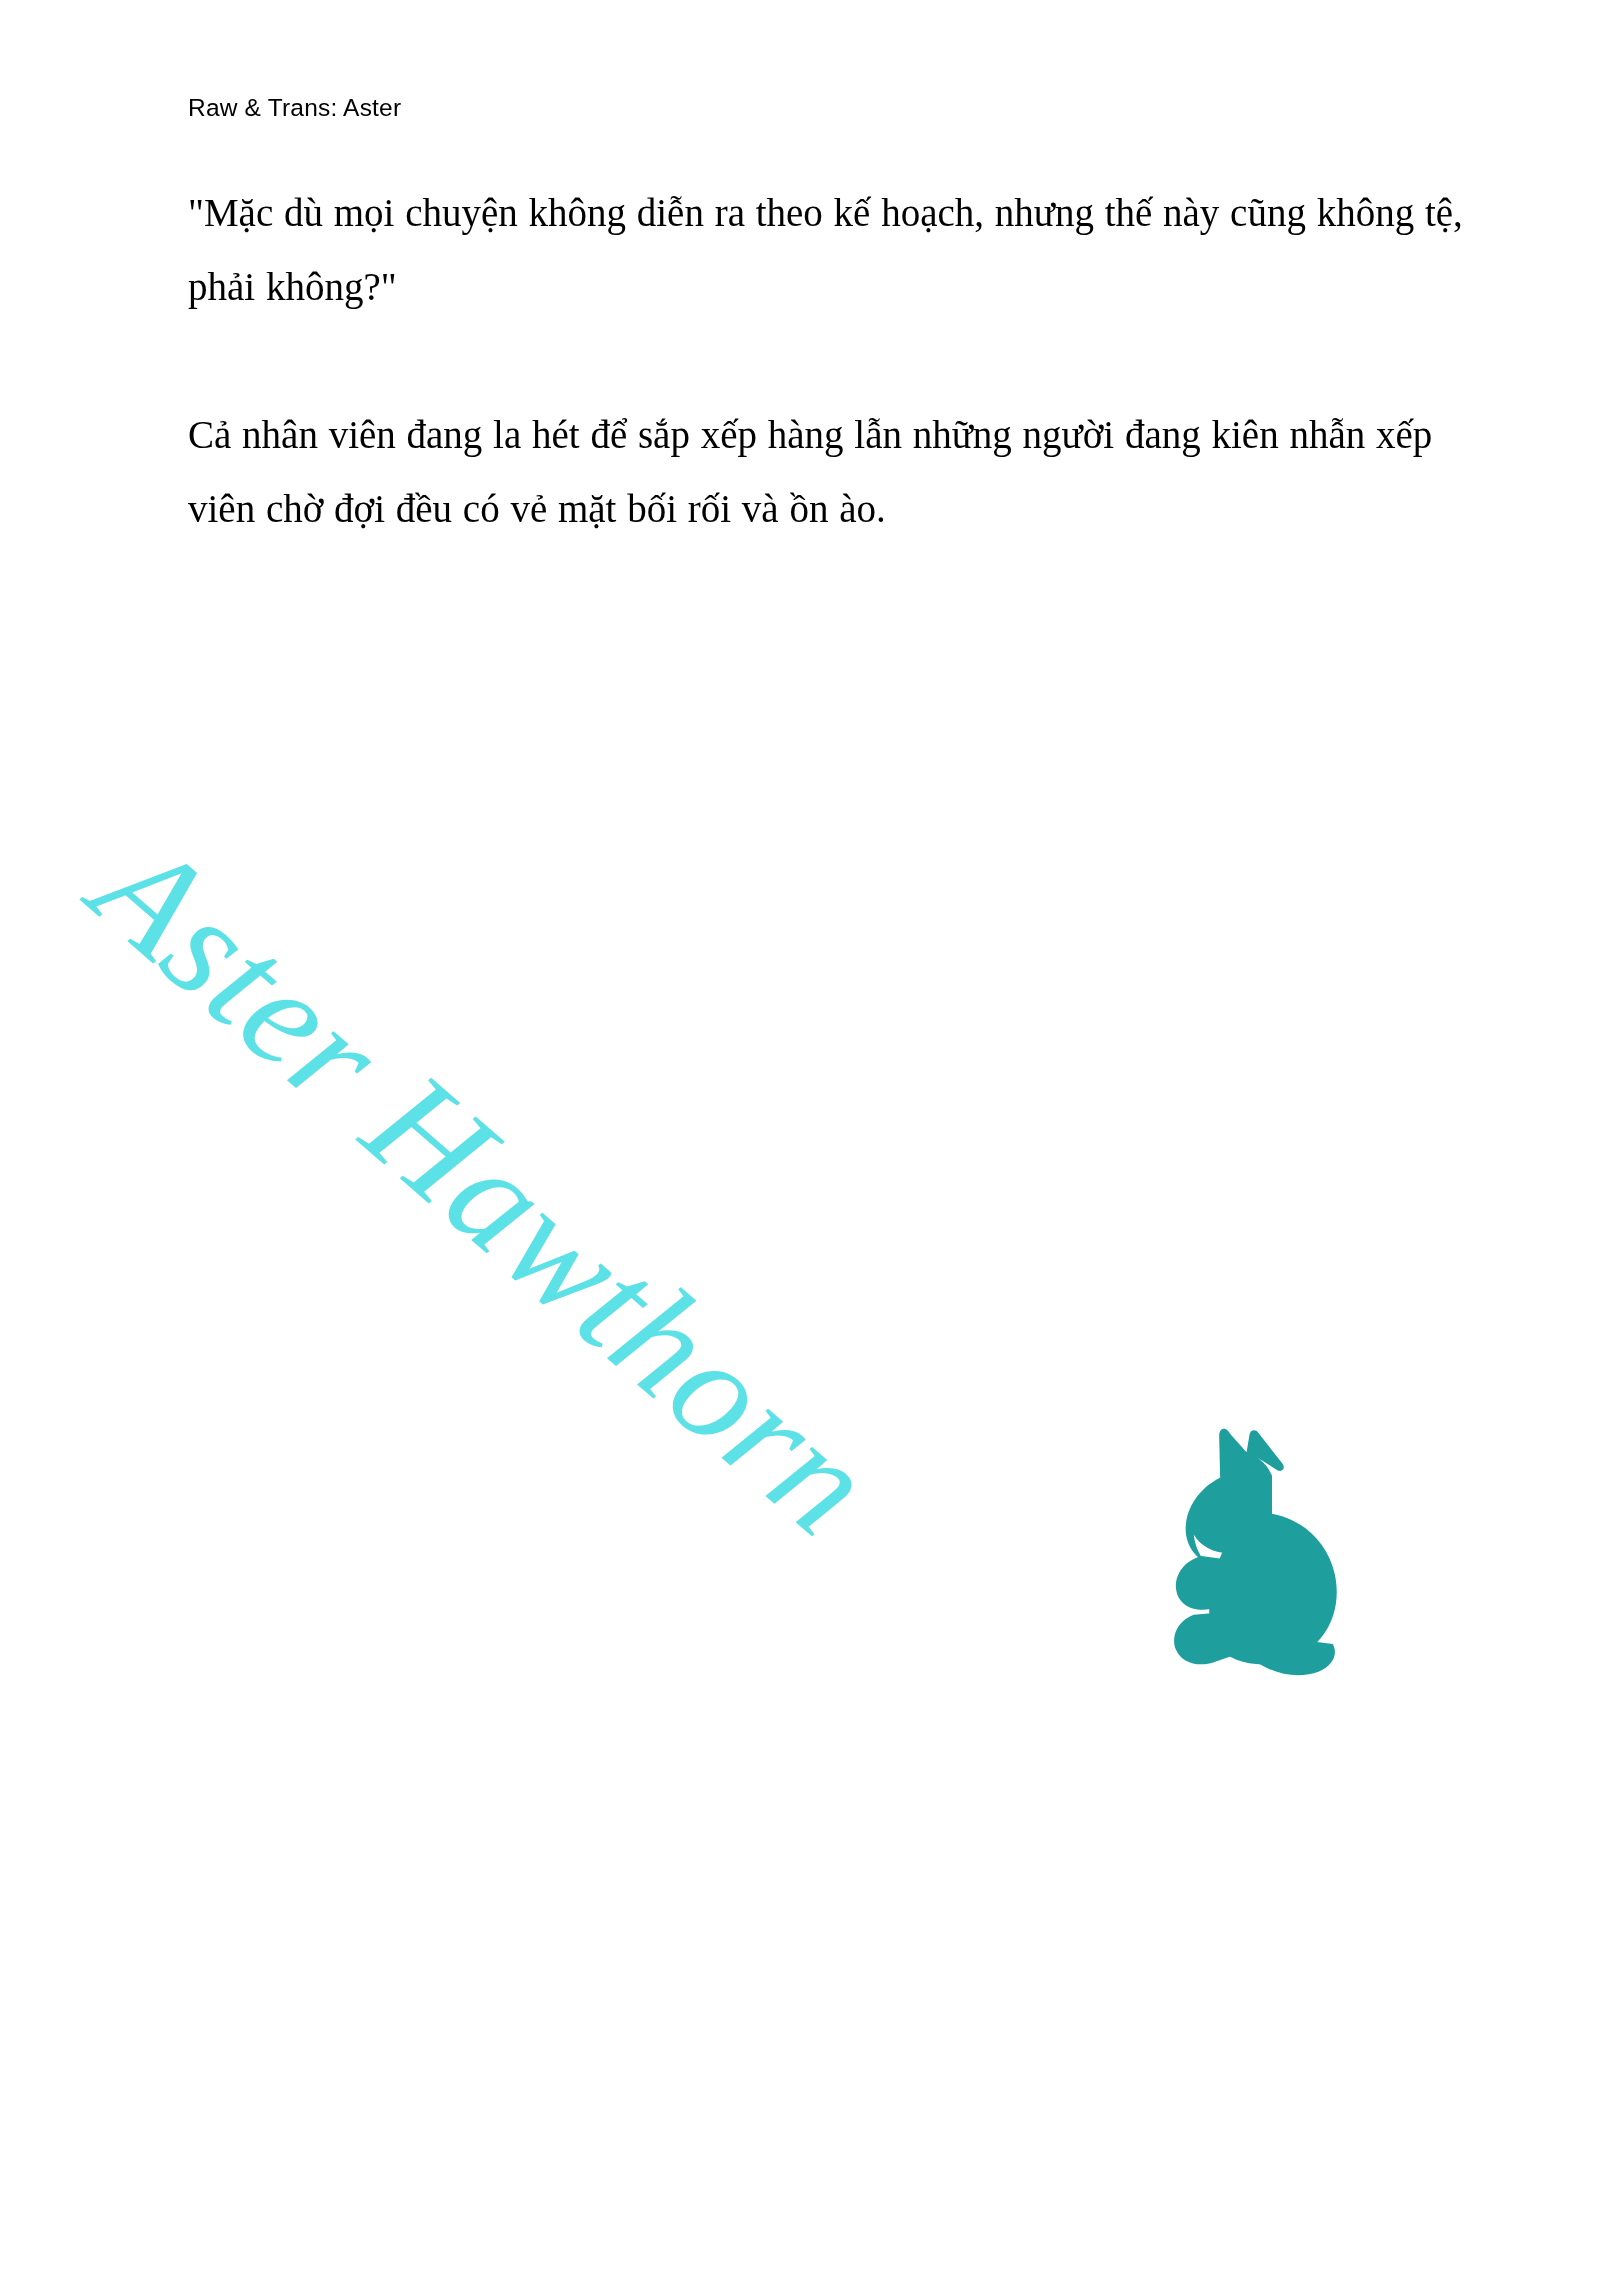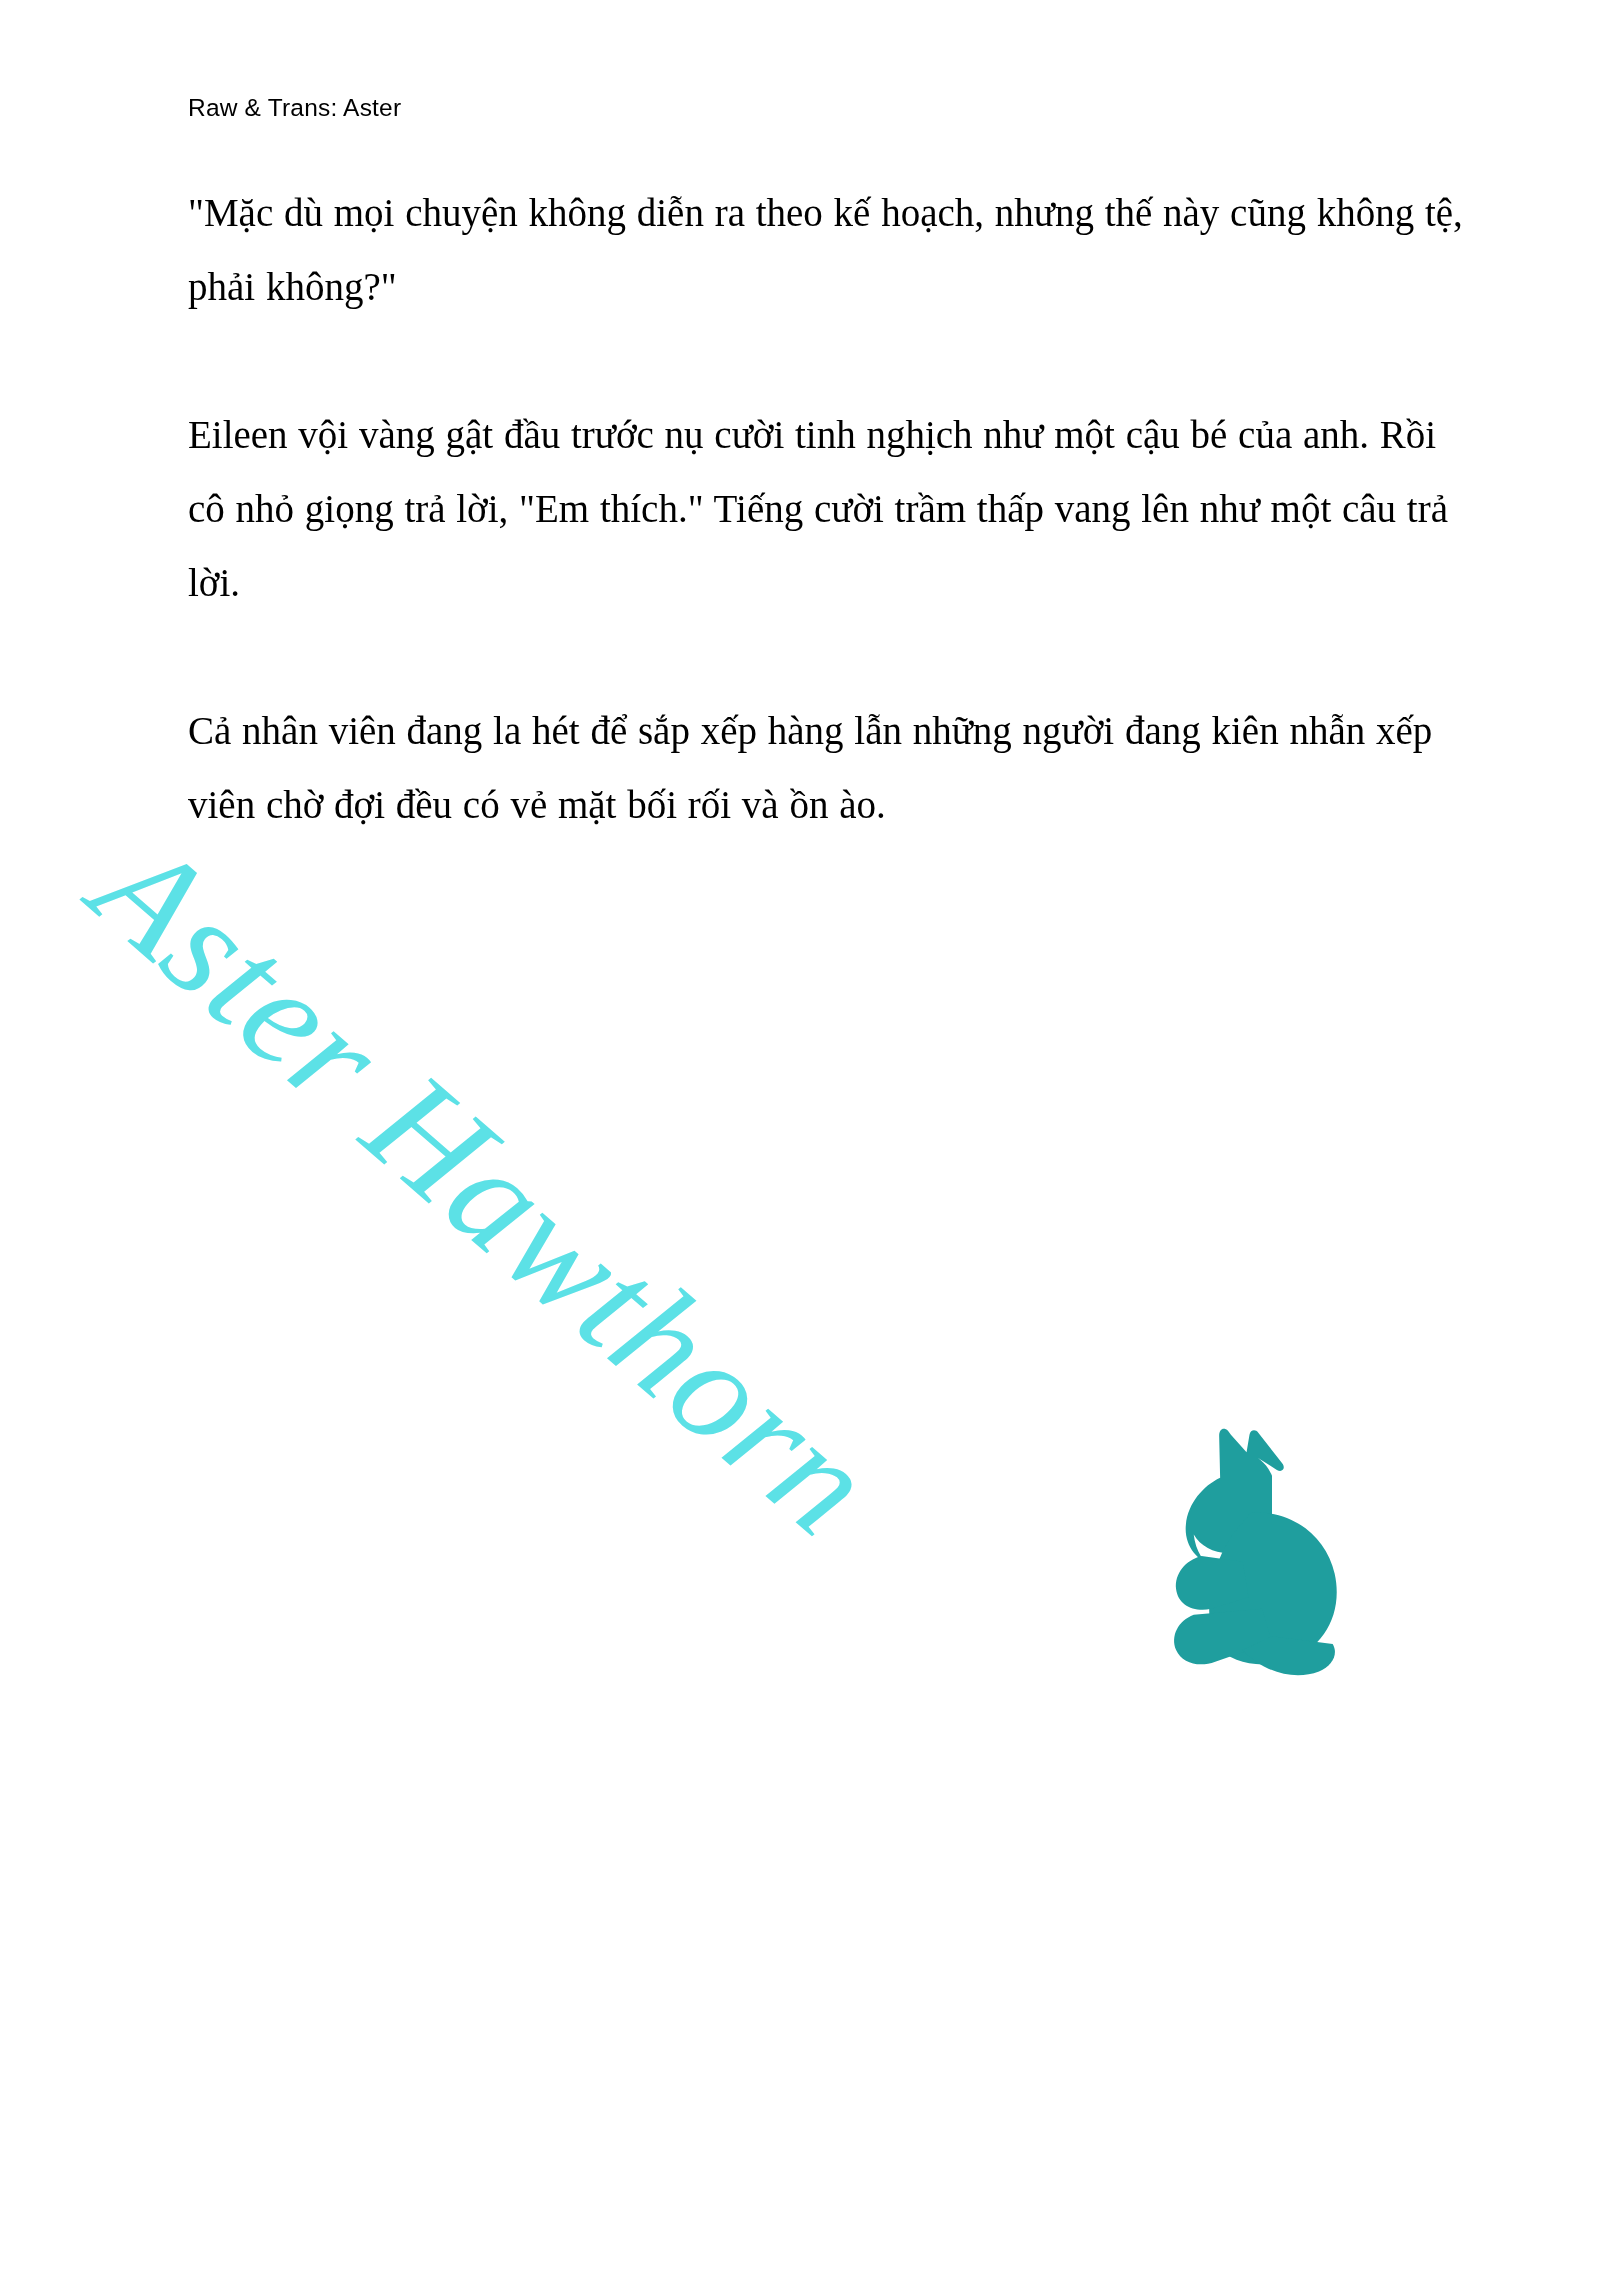--- a/index.html
+++ b/index.html
@@ -89,21 +89,20 @@
 <div class="page">
 
   <div class="page-header">Raw &amp; Trans: Aster</div>
 
   <div class="watermark">
     <div class="watermark-text">Aster Hawthorn</div>
   </div>
 
   <div class="body-text">
     <p class="para">"Mặc dù mọi chuyện không diễn ra theo kế hoạch, nhưng thế này cũng không tệ, phải không?"</p>
-    <p class="para">Eileen vội vàng gật đầu trước nụ cười tinh nghịch như một cậu bé của anh. Rồi cô nhỏ giọng trả lời, "Em thích." Tiếng cười trầm thấp vang lên như một câu trả lời.</p>
     <p class="para">Cả nhân viên đang la hét để sắp xếp hàng lẫn những người đang kiên nhẫn xếp viên chờ đợi đều có vẻ mặt bối rối và ồn ào.</p>
   </div>
 
   <div class="cat-mascot">
     <svg viewBox="0 0 300 280" xmlns="http://www.w3.org/2000/svg" aria-hidden="true">
       <g fill="#1f9e9e">
 
         <path d="M105 12
                  C 101 8, 96 10, 96 17
                  L 97 60

